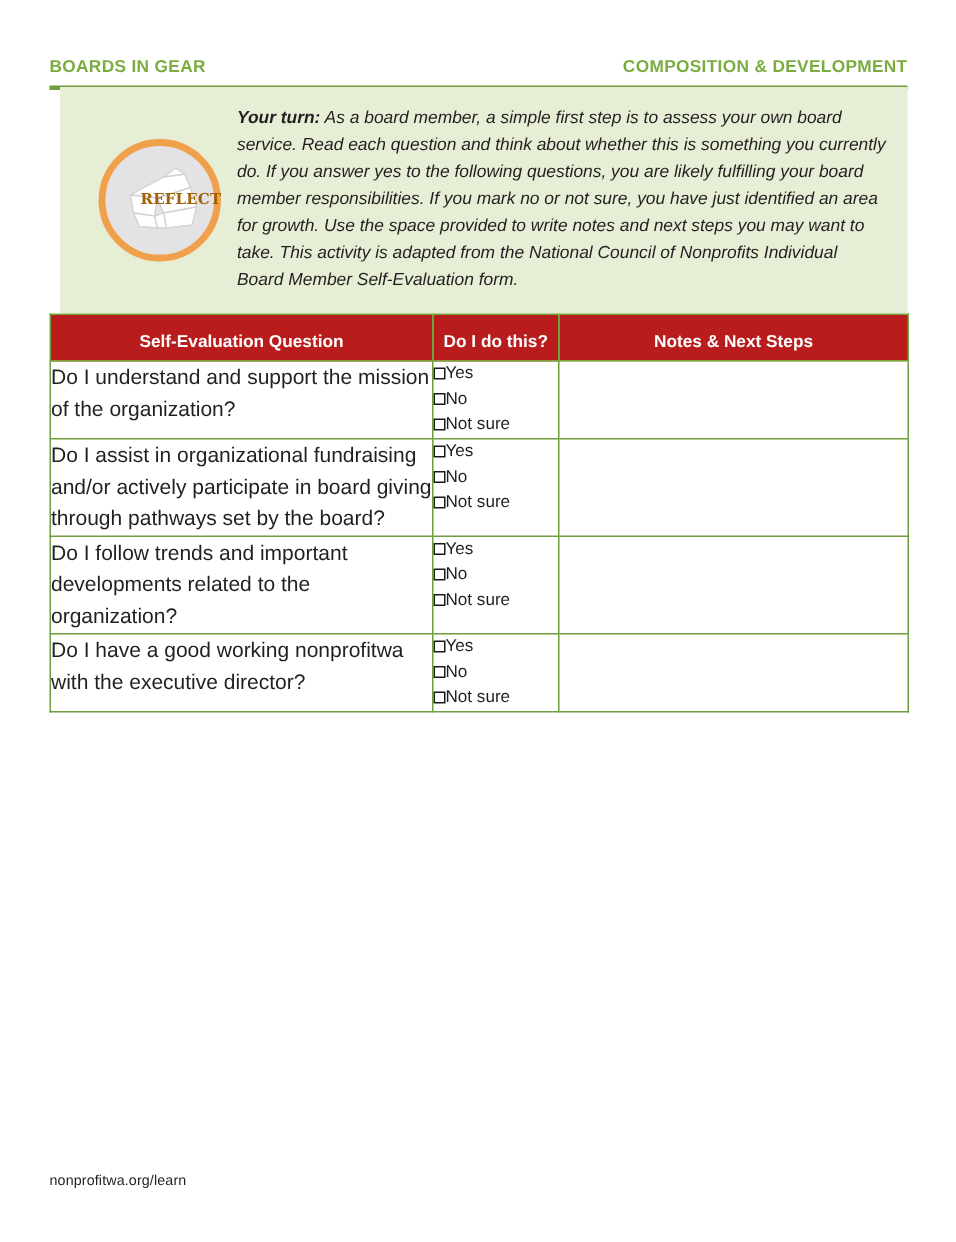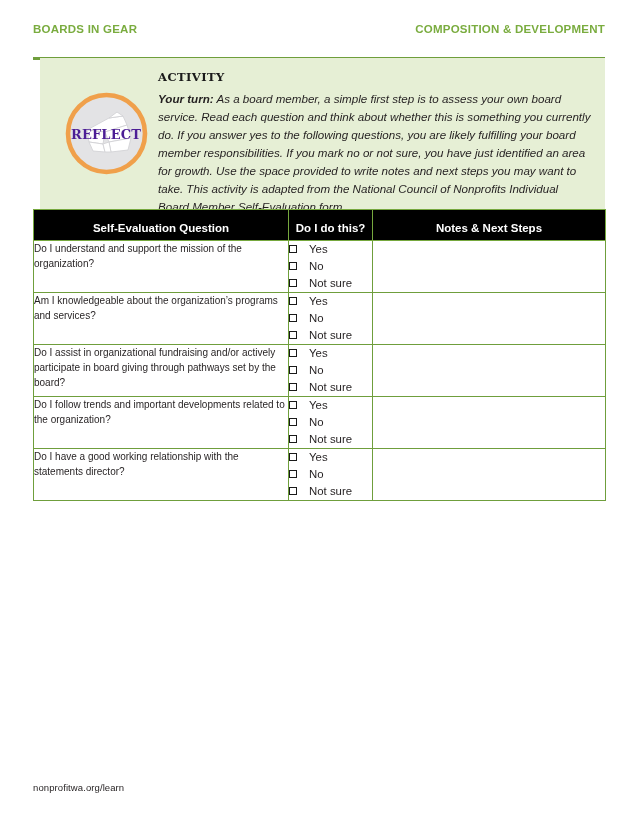--- a/index.html
+++ b/index.html
@@ -11,21 +11,21 @@
     width: 637px; height: 828px;
     font-family: "Liberation Sans", sans-serif;
     color: #231f20;
     position: relative;
     overflow: hidden;
   }
 
   
   .page-header {
     position: absolute;
-    left: 33px; top: 24px; width: 572px;
+    left: 33px; top: 40px; width: 572px;
     display: flex; justify-content: space-between; 
   }
   .page-header .hdr-text {
     font-size: 11.5px;
     font-weight: bold;
     letter-spacing: .02em;
     color: #7aac3f;
     text-transform: uppercase;
     line-height: 1;
   }
@@ -51,26 +51,26 @@
   }
   .reflect-badge {
     position: relative;
     width: 83px; height: 83px;
   }
   .reflect-badge svg { display: block; }
   .badge-word {
     position: absolute;
     left: 0; right: 0; top: 50%;
     transform: translateY(-50%);
-    text-align: center;
+    text-align: right;
     font-family: "DejaVu Serif", "Liberation Serif", serif;
     font-weight: bold;
-    font-size: 13px;
+    font-size: 10px;
     letter-spacing: .01em;
-    color: #4c1d95;
+    color: #a16207;
     line-height: 1;
   }
 
   .activity-text { flex: 1 1 auto; padding-top: 2px; }
   .activity-label {
     font-family: "DejaVu Serif", "Liberation Serif", serif;
     font-weight: bold;
     font-size: 11.5px;
     letter-spacing: .04em;
     color: #1a1a1a;
@@ -91,50 +91,50 @@
     left: 33px; top: 209px;
     width: 572px;
     border-collapse: collapse;
     table-layout: fixed;
   }
   .eval-table col.c-question { width: 255px; }
   .eval-table col.c-choice   { width: 84px; }
   .eval-table col.c-notes    { width: 233px; }
 
   .eval-table thead th {
-    background: #000000;
+    background: #b91c1c;
     color: #ffffff;
     font-size: 11.5px;
     font-weight: bold;
     text-align: center;
     vertical-align: bottom;
     padding: 3px 4px 4px 4px;
     border: 1px solid #76a83e;
     line-height: 1.18;
     height: 31px;
   }
 
   .eval-table tbody td {
     border: 1.4px solid #6f9e3c;
     vertical-align: top;
     padding: 0;
   }
   td.q-cell {
     padding: 4px 6px 4px 7px;
-    font-size: 10px;
+    font-size: 14px;
     line-height: 1.52;
     color: #231f20;
   }
   td.choice-cell { padding: 4px 4px 3px 6px; }
   td.notes-cell  { background: #ffffff; }
 
   .choice-list { list-style: none; margin: 0; padding: 0; }
   .choice-item {
     display: flex; align-items: center;
-    gap: 12px;
+    gap: 0;
     font-size: 11.4px;
     line-height: 1.49;
     color: #231f20;
     white-space: nowrap;
   }
   .cbox {
     display: inline-block;
     width: 8px; height: 8px;
     border: 1.5px solid #1a1a1a;
     background: #ffffff;
@@ -176,21 +176,20 @@
           <polygon points="38,52 44,50 46,60 40,60"></polygon>
           <polygon points="44,26 52,20 58,24"></polygon>
         </g>
         <circle cx="41.5" cy="41.5" r="38.5" fill="none" stroke="#f0a04b" stroke-width="4.6"></circle>
       </svg>
       <div class="badge-word">REFLECT</div>
     </div>
   </div>
 
   <div class="activity-text">
-    <div class="activity-label">ACTIVITY</div>
     <p class="activity-body"><span class="lead">Your turn:</span><span> As a board member, a simple first step is to assess your own board service. Read each question and think about whether this is something you currently do. If you answer yes to the following questions, you are likely fulfilling your board member responsibilities. If you mark no or not sure, you have just identified an area for growth. Use the space provided to write notes and next steps you may want to take. This activity is adapted from the National Council of Nonprofits Individual Board Member Self-Evaluation form.</span></p>
   </div>
 </div>
 
 <table class="eval-table">
   <colgroup>
     <col class="c-question">
       <col class="c-choice">
       <col class="c-notes">
   </colgroup>
@@ -216,40 +215,20 @@
             </li>
             <li class="choice-item">
               <span class="cbox"></span>
               <span>Not sure</span>
             </li>
           </ul>
         </td>
         <td class="notes-cell"></td>
       </tr>
       <tr>
-        <td class="q-cell">Am I knowledgeable about the organization’s programs and services?</td>
-        <td class="choice-cell">
-          <ul class="choice-list">
-            <li class="choice-item">
-              <span class="cbox"></span>
-              <span>Yes</span>
-            </li>
-            <li class="choice-item">
-              <span class="cbox"></span>
-              <span>No</span>
-            </li>
-            <li class="choice-item">
-              <span class="cbox"></span>
-              <span>Not sure</span>
-            </li>
-          </ul>
-        </td>
-        <td class="notes-cell"></td>
-      </tr>
-      <tr>
         <td class="q-cell">Do I assist in organizational fundraising and/or actively participate in board giving through pathways set by the board?</td>
         <td class="choice-cell">
           <ul class="choice-list">
             <li class="choice-item">
               <span class="cbox"></span>
               <span>Yes</span>
             </li>
             <li class="choice-item">
               <span class="cbox"></span>
               <span>No</span>
@@ -276,21 +255,21 @@
             </li>
             <li class="choice-item">
               <span class="cbox"></span>
               <span>Not sure</span>
             </li>
           </ul>
         </td>
         <td class="notes-cell"></td>
       </tr>
       <tr>
-        <td class="q-cell">Do I have a good working relationship with the statements director?</td>
+        <td class="q-cell">Do I have a good working nonprofitwa with the executive director?</td>
         <td class="choice-cell">
           <ul class="choice-list">
             <li class="choice-item">
               <span class="cbox"></span>
               <span>Yes</span>
             </li>
             <li class="choice-item">
               <span class="cbox"></span>
               <span>No</span>
             </li>

